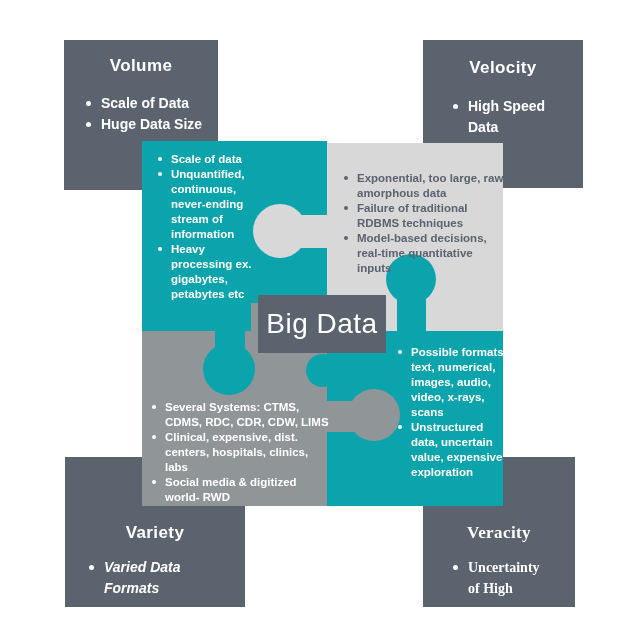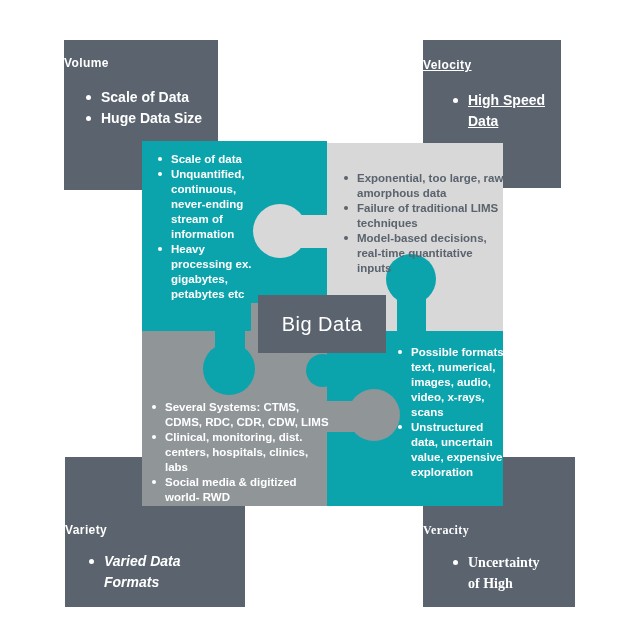--- a/index.html
+++ b/index.html
@@ -2,26 +2,26 @@
 <html><head>
 <meta charset="utf-8">
 <style>
   html,body{margin:0;padding:0;background:#ffffff;}
   .stage{
     position:relative;width:640px;height:640px;overflow:hidden;
     font-family:"Liberation Sans", sans-serif;background:#ffffff;
   }
   
   .cbox{position:absolute;background:#5a636e;color:#ffffff;z-index:1;box-sizing:border-box;}
-  .cbox .ctitle{margin:0;font-size:12px;font-weight:bold;letter-spacing:.4px;}
+  .cbox .ctitle{margin:0;text-align:center;font-size:17px;font-weight:bold;letter-spacing:.4px;}
   .cbox ul{list-style:none;margin:0;padding:0;font-size:14px;font-weight:bold;line-height:21px;}
   .cbox li{position:relative;padding-left:15px;}
   .cbox li::before{content:"";position:absolute;left:0;top:8px;width:5px;height:5px;border-radius:50%;background:#ffffff;}
   #volume-box{left:64px;top:40px;width:154px;height:150px;padding-top:16px;}
-  #velocity-box{left:423px;top:40px;width:138px;height:148px;padding-top:18px;text-decoration:underline;}
+  #velocity-box{left:423px;top:40px;width:160px;height:148px;padding-top:18px;}
   #variety-box{left:65px;top:457px;width:180px;height:150px;padding-top:66px;}
   #veracity-box{left:423px;top:457px;width:152px;height:150px;padding-top:66px;font-family:Liberation Serif, serif;}
   #volume-box ul{margin:17px 0 0 22px;width:120px;}
   #velocity-box ul{margin:18px 0 0 30px;width:100px;}
   #variety-box ul{margin:14px 0 0 24px;width:100px;font-style:italic;}
   #veracity-box ul{margin:14px 0 0 30px;width:100px;}
 
   
   .piece{position:absolute;z-index:2;}
   .teal{background:#0ba4ad;}
@@ -45,21 +45,21 @@
   #tab-teal-up-neck{left:397px;top:294px;width:29px;height:40px;}
   #tab-teal-down-head{left:203px;top:343px;width:52px;height:52px;}
   #tab-teal-down-neck{left:215px;top:325px;width:30px;height:26px;}
   #tab-teal-small-head{left:306px;top:354px;width:33px;height:33px;}
 
   
   .bigdata{
     position:absolute;left:258px;top:295px;width:128px;height:58px;
     background:#5a636e;color:#ffffff;z-index:4;
     display:flex;align-items:center;justify-content:center;
-    font-size:20px;font-weight:500;letter-spacing:.5px;
+    font-size:28px;font-weight:500;letter-spacing:.5px;
   }
 
   
   .ptext{position:absolute;z-index:5;list-style:none;margin:0;padding:0;
     font-size:11.5px;font-weight:bold;line-height:15px;color:#ffffff;}
   .ptext li{position:relative;padding-left:13px;}
   .ptext li::before{content:"";position:absolute;left:0;top:5px;width:4px;height:4px;border-radius:50%;background:currentColor;}
   #tl-bullets{left:158px;top:152px;width:104px;}
   #tr-bullets{left:344px;top:171px;width:164px;color:#5a636e;}
   #bl-bullets{left:152px;top:400px;width:182px;}
@@ -121,27 +121,27 @@
   </div>
 
   <ul class="ptext" id="tl-bullets">
     <li>Scale of data</li>
     <li>Unquantified, continuous, never-ending stream of information</li>
     <li>Heavy processing ex. gigabytes, petabytes etc</li>
   </ul>
 
   <ul class="ptext" id="tr-bullets">
     <li>Exponential, too large, raw, amorphous data</li>
-    <li>Failure of traditional LIMS techniques</li>
+    <li>Failure of traditional RDBMS techniques</li>
     <li>Model-based decisions, real-time quantitative inputs</li>
   </ul>
 
   <ul class="ptext" id="bl-bullets">
     <li>Several Systems: CTMS, CDMS, RDC, CDR, CDW, LIMS</li>
-    <li>Clinical, monitoring, dist. centers, hospitals, clinics, labs</li>
+    <li>Clinical, expensive, dist. centers, hospitals, clinics, labs</li>
     <li>Social media &amp; digitized world- RWD</li>
   </ul>
 
   <ul class="ptext" id="br-bullets">
     <li>Possible formats: text, numerical, images, audio, video, x-rays, scans</li>
     <li>Unstructured data, uncertain value, expensive exploration</li>
   </ul>
 
 </div>
 

